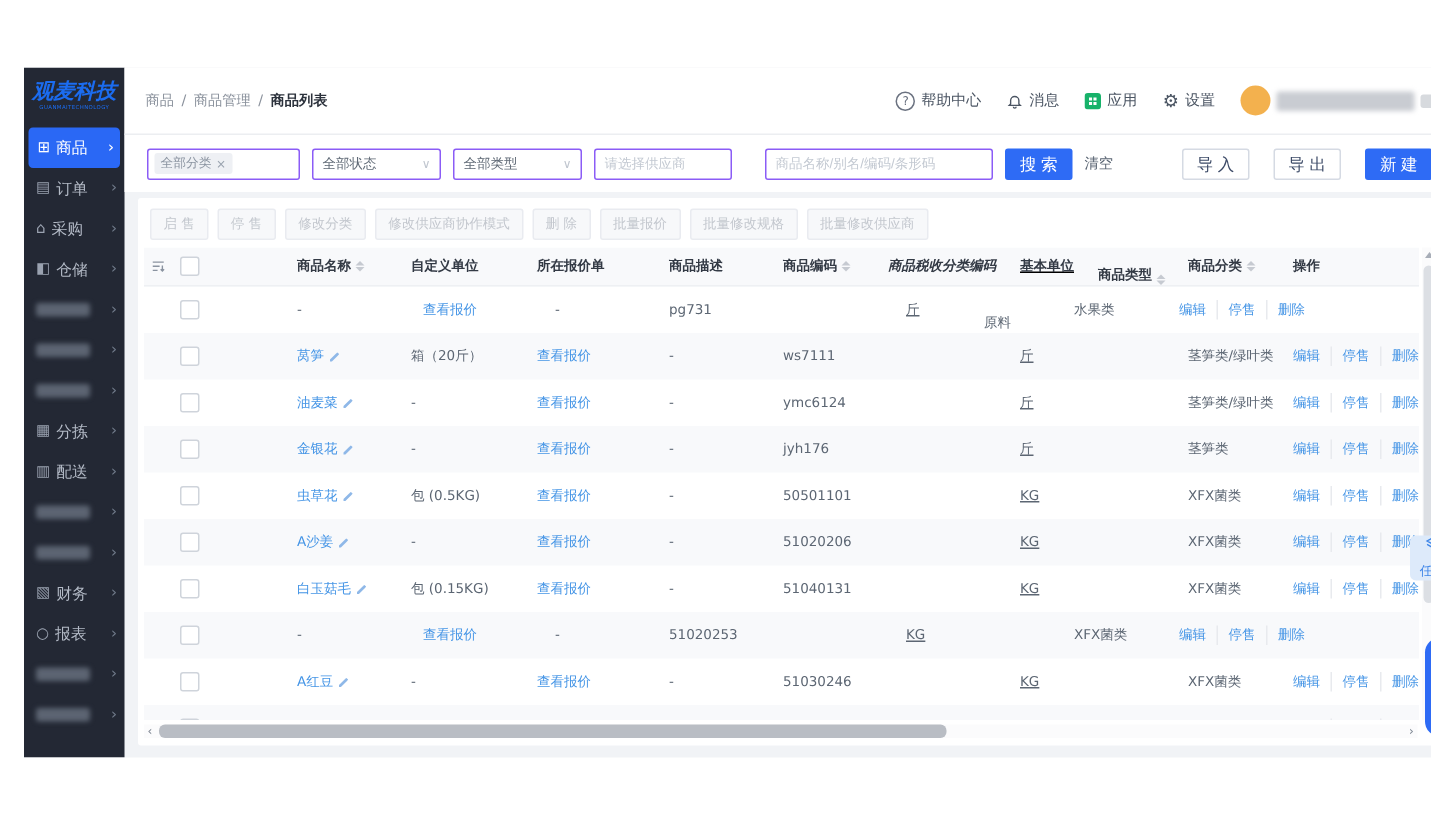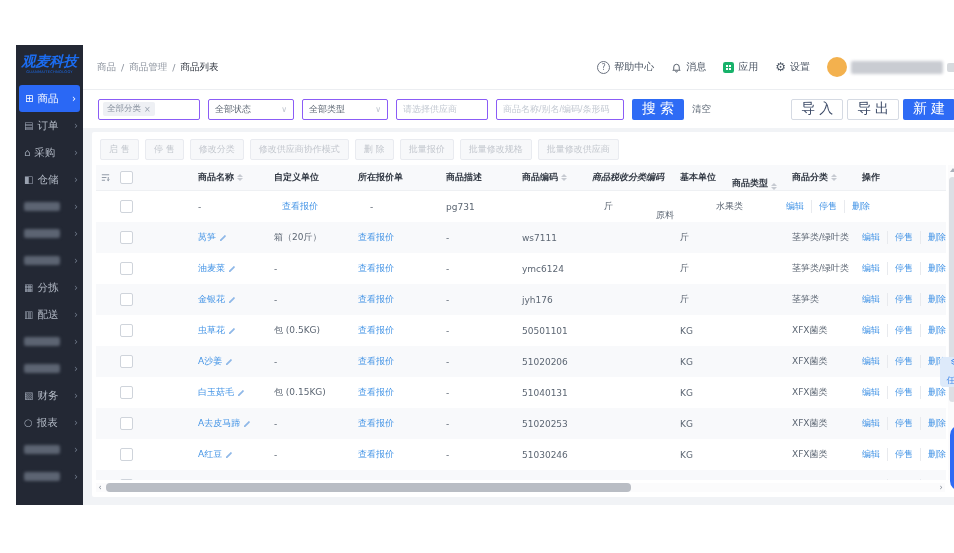--- a/index.html
+++ b/index.html
@@ -18,56 +18,56 @@
   .s-chev{color:#707a8a;font-size:10px;margin-left:2px;}
   .s-item.active{background:#2a68f5;border-radius:3px;margin:0 3px;padding:0 4px 0 6px;color:#fff;}
   .s-item.active .s-icon,.s-item.active .s-chev{color:#fff;}
   .s-blur{display:none;width:36px;height:9px;border-radius:2px;background:#5c6472;filter:blur(1.6px);flex:none;margin-right:auto;}
   .s-item.blurred .s-blur{display:block;}
 
   
   .main{flex:1;display:flex;flex-direction:column;min-width:0;position:relative;}
   .topbar{height:44px;min-height:44px;background:#fff;display:flex;align-items:center;padding:0 14px;border-bottom:1px solid #eceef1;}
   .crumb{font-size:9.5px;color:#8a919c;display:flex;align-items:center;gap:5px;}
-  .crumb .last{color:#2c323c;font-weight:normal;}
+  .crumb .last{color:#2c323c;font-weight:bold;}
   .top-right{margin-left:auto;display:flex;align-items:center;gap:17px;font-size:10px;color:#4b5563;}
   .top-item{display:flex;align-items:center;gap:4px;cursor:pointer;}
   .help-circ{width:11px;height:11px;border:1px solid #6b7280;border-radius:50%;font-size:8px;display:flex;align-items:center;justify-content:center;color:#6b7280;}
   .gear{font-size:12px;line-height:1;color:#4b5563;}
   .avatar{width:20px;height:20px;border-radius:50%;background:#f3b14e;}
   .user-blur{width:92px;height:13px;border-radius:2px;background:#c9ccd2;filter:blur(1.6px);}
   .mini-ic{width:9px;height:9px;background:#d7dade;border-radius:2px;}
 
   
   .filterbar{height:38px;min-height:38px;background:#fff;display:flex;align-items:center;gap:8px;padding:0 15px;}
   .f-box{height:21px;border:1px solid #8b5cf6;border-radius:2px;background:#fff;display:flex;align-items:center;font-size:9px;color:#606a76;box-sizing:border-box;}
   .cat-box{width:102px;padding:0 4px;}
   .tag{background:#eef0f4;border-radius:2px;padding:1px 4px;font-size:8.5px;color:#8a93a0;display:flex;align-items:center;gap:3px;}
   .tag .x{cursor:pointer;font-size:8px;color:#9aa3af;}
   .sel{width:86px;padding:0 6px;justify-content:space-between;cursor:pointer;}
   .sel .chev{color:#c0c6cf;font-size:8px;}
   input.f-box{padding:0 6px;outline:none;}
   input.f-box::placeholder{color:#c3c9d2;}
   .inp-supplier{width:92px;}
-  .inp-search{width:128px;}
-  .btn{height:21px;border-radius:2px;font-size:14px;display:inline-flex;align-items:center;justify-content:center;cursor:pointer;box-sizing:border-box;border:none;}
+  .inp-search{width:152px;margin-left:14px;}
+  .btn{height:21px;border-radius:2px;font-size:11px;display:inline-flex;align-items:center;justify-content:center;cursor:pointer;box-sizing:border-box;border:none;}
   .btn-primary{background:#2e6bf5;color:#fff;padding:0 10px;}
   .clear-lnk{font-size:9.5px;color:#5a6573;cursor:pointer;}
-  .f-right{margin-left:auto;display:flex;gap:4px;align-items:center;}
+  .f-right{margin-left:auto;display:flex;gap:16px;align-items:center;}
   .btn-outline{background:#fff;border:1px solid #d5dae3;color:#3c4a67;padding:0 9px;}
 
   
   .card{margin:4px 9px 8px;background:#fff;flex:1;position:relative;overflow:hidden;border-radius:2px;}
   .bulkrow{padding:7px 8px;display:flex;gap:6px;}
   .bulkbtn{height:19px;padding:0 8px;font-size:9px;color:#c3c7ce;background:#f7f8fa;border:1px solid #e9ebf0;border-radius:2px;display:flex;align-items:center;cursor:not-allowed;}
   .tablewrap{position:absolute;top:33px;left:4px;right:15px;bottom:17px;overflow:hidden;}
   .trow{display:flex;align-items:stretch;}
   .cell{display:flex;align-items:center;padding:0 4px;overflow:hidden;white-space:nowrap;box-sizing:border-box;}
   .c0{width:20px;}.c1{width:24px;}.c2{width:54px;margin-top:48px;}.c3{width:76px;}.c4{width:84px;}.c5{width:88px;}
-  .c6{width:76px;}.c7{width:70px;}.c8{width:88px;font-style:italic;}.c9{width:52px;}.c10{width:60px;align-items:flex-end;}.c11{width:70px;}
+  .c6{width:76px;}.c7{width:70px;}.c8{width:88px;font-style:italic;}.c9{width:52px;text-decoration:underline;}.c10{width:60px;align-items:flex-end;}.c11{width:70px;}
   .c12{flex:1;}
   .thead{background:#f8f9fb;height:25px;border-bottom:1px solid #eef0f3;}
   .th span{font-size:9px;font-weight:bold;color:#333a45;}
   .sort-caret{display:inline-flex;flex-direction:column;margin-left:3px;gap:1px;cursor:pointer;}
   .sort-caret i{width:0;height:0;border-left:3px solid transparent;border-right:3px solid transparent;}
   .sort-caret i.up{border-bottom:3.5px solid #c6cad1;}
   .sort-caret i.dn{border-top:3.5px solid #c6cad1;}
   .tbody .trow{height:31px;font-size:9px;color:#5c6673;}
   .tbody .trow:nth-child(even){background:#f8f9fb;}
   .cb{width:11px;height:11px;border:1px solid #cfd4db;border-radius:2px;background:#fff;cursor:pointer;}
@@ -635,28 +635,20 @@
       <span class="cb"></span>
     </div>
     <div class="cell c2">
       <span class="imgph">
         <svg width="13" height="13" viewBox="0 0 24 24">
                     <path d="M8 10V8a4 4 0 0 1 8 0v2" fill="none" stroke="#bcc2cb" stroke-width="2.2"></path>
                     <rect x="5.5" y="10" width="13" height="9.5" rx="2" fill="#bcc2cb"></rect>
                   </svg>
       </span>
     </div>
-    <div class="cell c3">
-      <a class="lnk">A去皮马蹄</a>
-      <span class="pencil">
-        <svg width="8" height="8" viewBox="0 0 24 24">
-                    <path d="M3 17.2V21h3.8L19 8.8 15.2 5 3 17.2zM20.7 7.1a1 1 0 0 0 0-1.4l-2.4-2.4a1 1 0 0 0-1.4 0l-1.8 1.8 3.8 3.8 1.8-1.8z" fill="#8fb8e8"></path>
-                  </svg>
-      </span>
-    </div>
     <div class="cell c4">-</div>
     <div class="cell c5">
       <a class="lnk">查看报价</a>
     </div>
     <div class="cell c6">-</div>
     <div class="cell c7">51020253</div>
     <div class="cell c8"></div>
     <div class="cell c9">KG</div>
     <div class="cell c10"></div>
     <div class="cell c11">XFX菌类</div>

